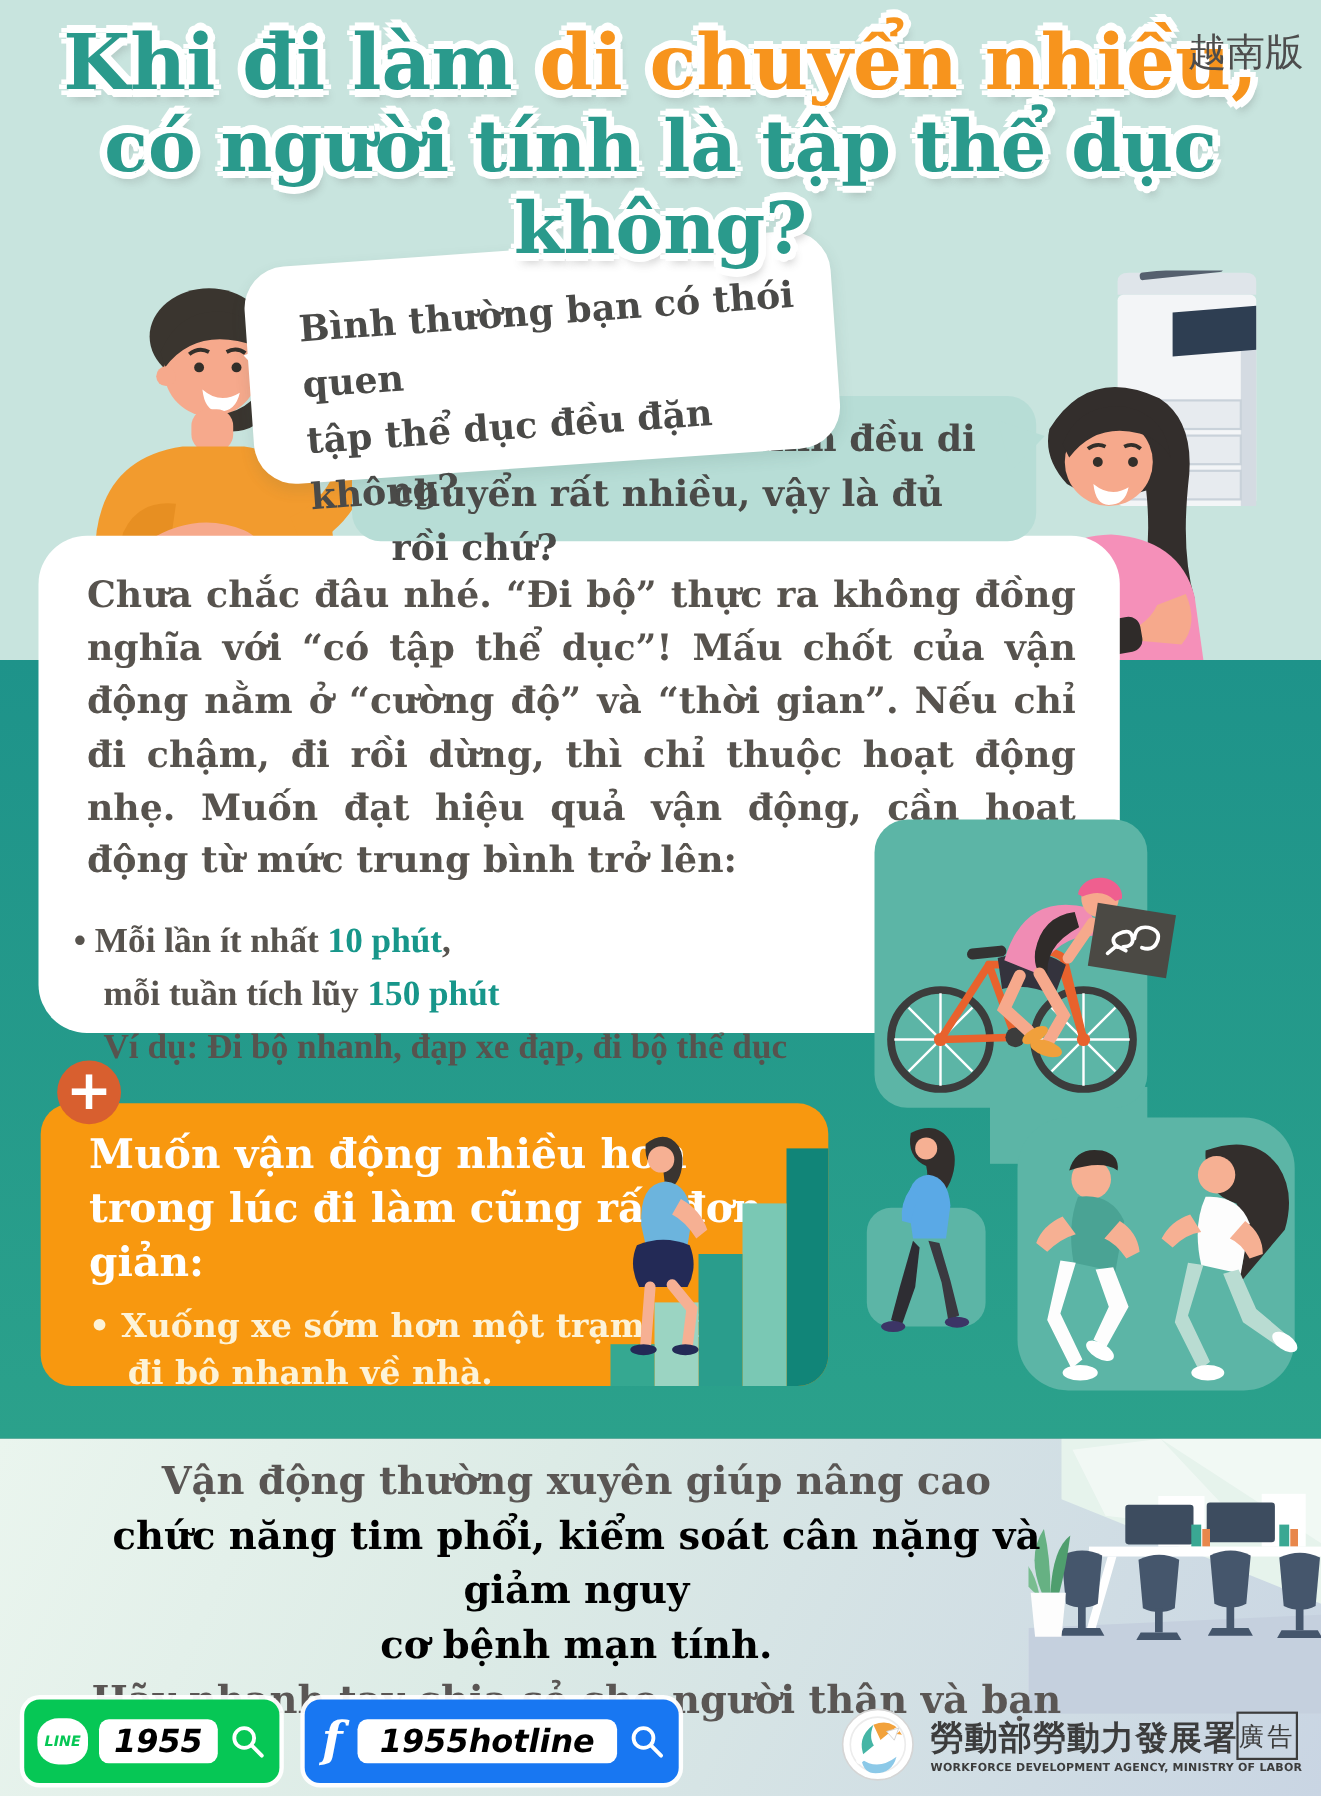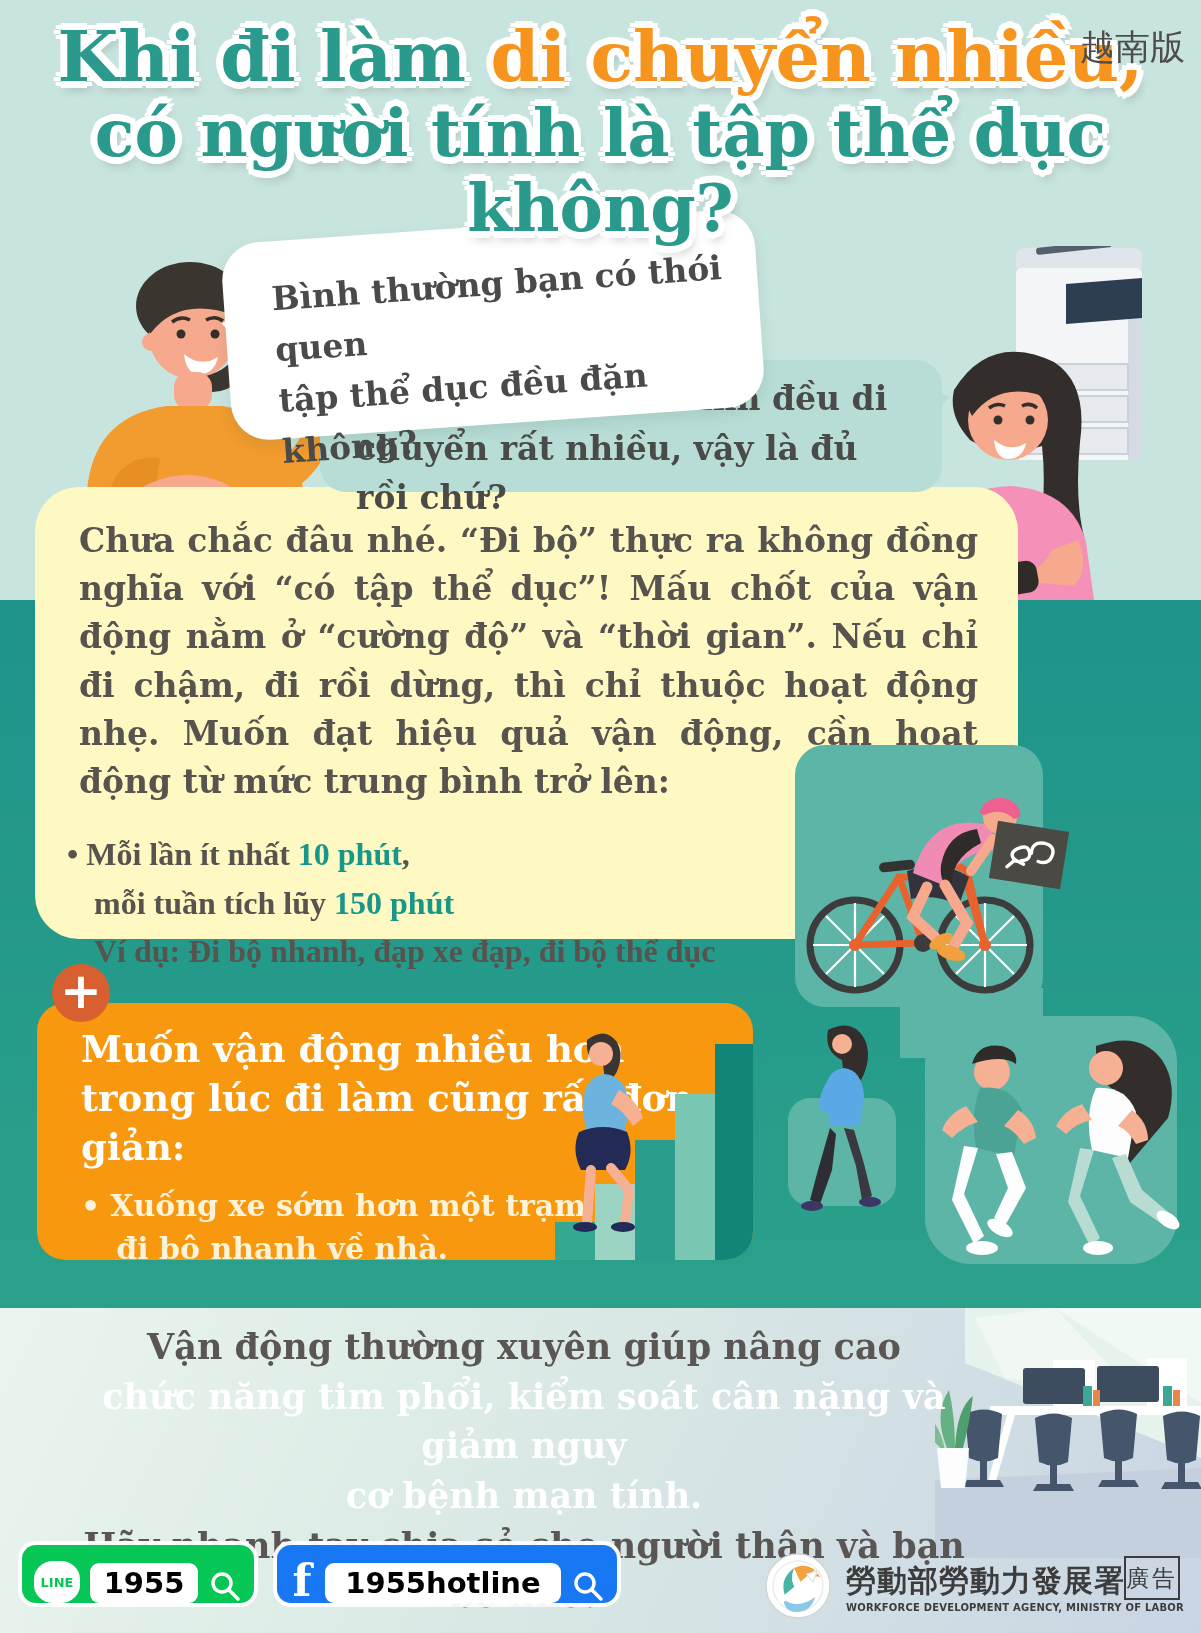--- a/index.html
+++ b/index.html
@@ -25,21 +25,21 @@
   .bubble1{left:226px;top:226px;width:534px;height:198px;background:#fff;border-radius:38px;
     transform:rotate(-4deg);font-size:33px;line-height:1.55;padding:32px 24px 0 48px;z-index:6;
     box-shadow:0 6px 14px rgba(60,90,85,.12);}
   .bubble1::after{content:"";position:absolute;left:-30px;top:54px;border:26px solid transparent;
     border-right:38px solid #fff;transform:rotate(16deg);}
   .bubble2{left:320px;top:360px;width:622px;height:132px;background:#b7ddd6;border-radius:26px;
     font-size:33px;line-height:1.5;padding:14px 24px 0 36px;z-index:5;}
   .bubble2::after{content:"";position:absolute;right:-32px;top:14px;border:24px solid transparent;
     border-left:38px solid #b7ddd6;transform:rotate(-14deg);}
   
-  .card{position:absolute;left:35px;top:487px;width:983px;height:452px;background:#fef9c3;
+  .card{position:absolute;left:35px;top:487px;width:983px;height:452px;background:#ffffff;
     border-radius:44px;z-index:4;box-sizing:border-box;}
   .card .para{margin:30px 40px 0 44px;font-size:33px;font-weight:bold;color:#57534e;
     line-height:1.46;text-align:justify;}
   .bullets{margin:24px 40px 0 32px;font-size:32px;font-weight:bold;color:#57534e;line-height:1.52;font-family:Liberation Serif, serif;}
   .hl{color:#17968a;}
   .indent{padding-left:27px;}
   
   .bike-card{position:absolute;left:795px;top:745px;width:248px;height:262px;border-radius:30px;
     background:#5cb5a6;z-index:5;}
   .note{position:absolute;left:993px;top:826px;width:72px;height:58px;background:#4b4944;
@@ -54,26 +54,26 @@
   .tipbox{position:absolute;left:37px;top:1003px;width:716px;height:257px;background:#f8980f;
     border-radius:28px;z-index:5;overflow:hidden;box-sizing:border-box;}
   .tip-head{margin:22px 30px 0 44px;width:640px;font-size:37px;color:#fff;font-weight:bold;line-height:1.32;}
   .tip-bullets{margin:14px 0 0 44px;font-size:30px;color:#fdf3d8;font-weight:bold;line-height:1.42;}
   .tip-b{display:flex;}
   .tip-b .mk{margin-right:10px;}
   .stairs{position:absolute;right:-4px;bottom:-2px;}
   
   .conclusion{position:absolute;left:64px;top:1322px;width:920px;font-size:35px;font-weight:bold;
     line-height:1.42;z-index:4;text-align:center;}
-  .cdark{color:#5a5654;} .cteal{color:#ffffff;}
+  .cdark{color:#5a5654;} .cteal{color:#000000;}
   
   .office{position:absolute;left:935px;top:1308px;z-index:1;}
   
-  .badge{position:absolute;top:1545px;height:58px;border-radius:14px;display:flex;align-items:flex-end;
-    gap:10px;padding:0 12px;box-sizing:border-box;z-index:6;box-shadow:0 0 0 4px rgba(255,255,255,.95);}
+  .badge{position:absolute;top:1545px;height:76px;border-radius:14px;display:flex;align-items:center;
+    gap:10px;padding:0 12px;box-sizing:border-box;z-index:6;box-shadow:0 0 0 4px rgba(255,255,255,.95);font-style:italic;}
   .badge-line{left:22px;width:232px;background:#06c755;}
   .badge-fb{left:277px;width:340px;background:#1877f2;}
   .line-logo{width:46px;height:42px;background:#fff;border-radius:42%;position:relative;flex:none;
     display:flex;align-items:center;justify-content:center;color:#06c755;font-weight:bold;font-size:13px;
     font-family:"DejaVu Sans","Liberation Sans",sans-serif;}
   .line-logo::after{content:"";position:absolute;left:4px;bottom:-4px;border:7px solid transparent;
     border-top:10px solid #fff;transform:rotate(22deg);}
   .fb-f{color:#fff;font-size:44px;font-weight:bold;flex:none;width:26px;text-align:center;
     font-family:"DejaVu Serif","Liberation Serif",serif;line-height:1;margin-top:-2px;}
   .badge-input{flex:1;height:40px;background:#fff;border-radius:9px;display:flex;align-items:center;

